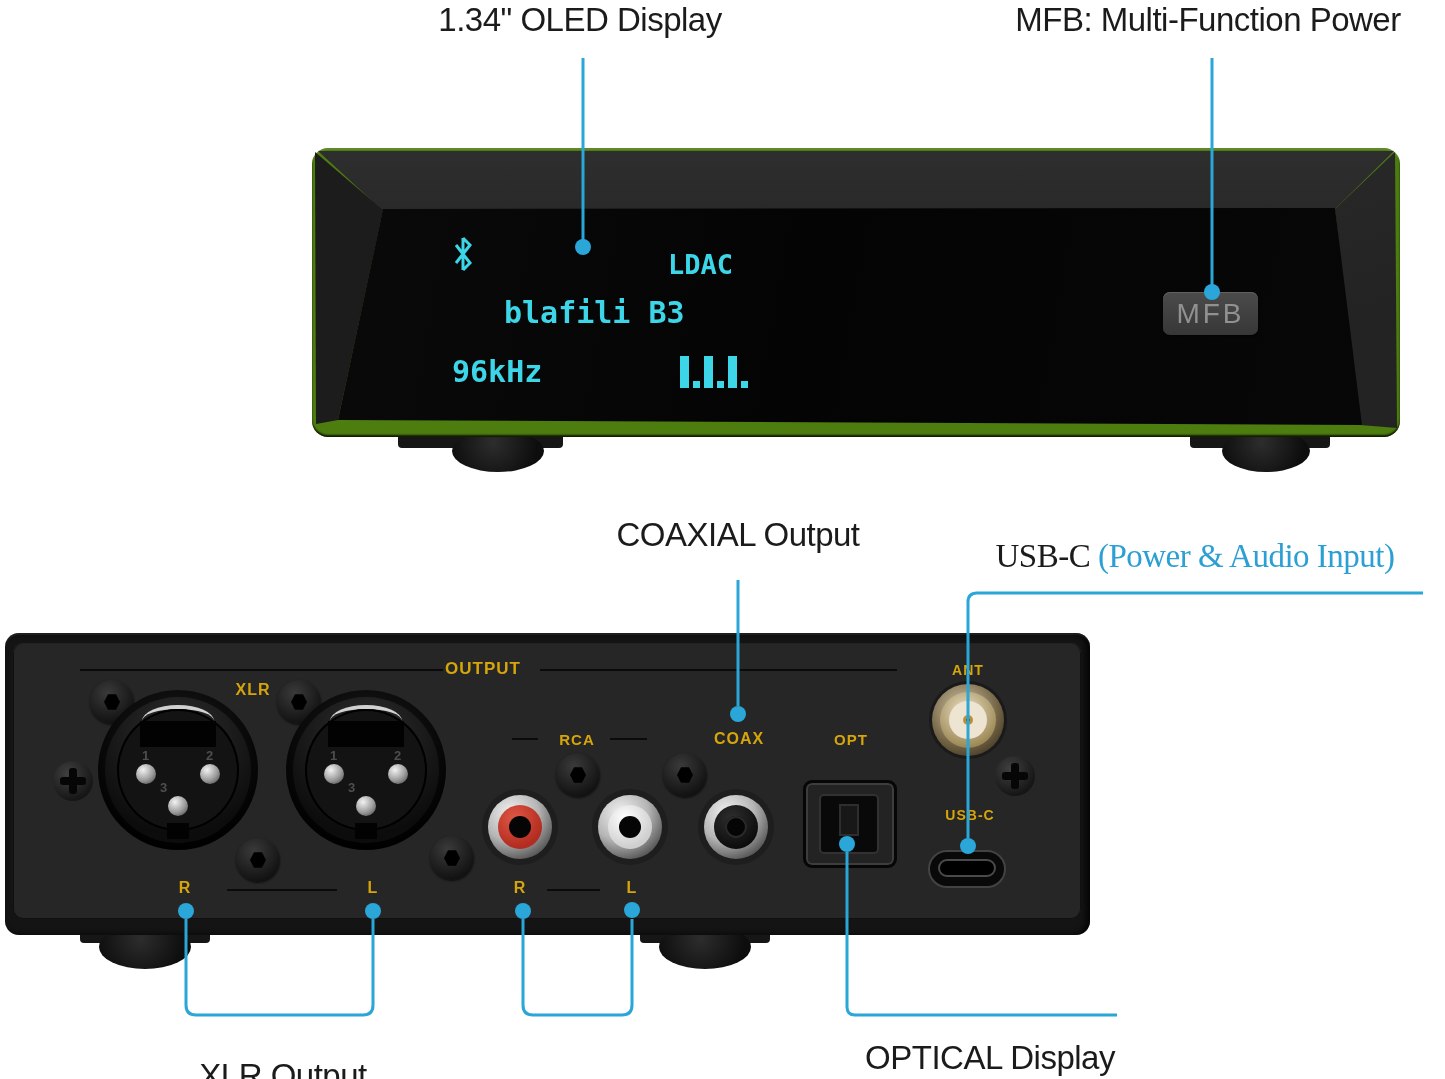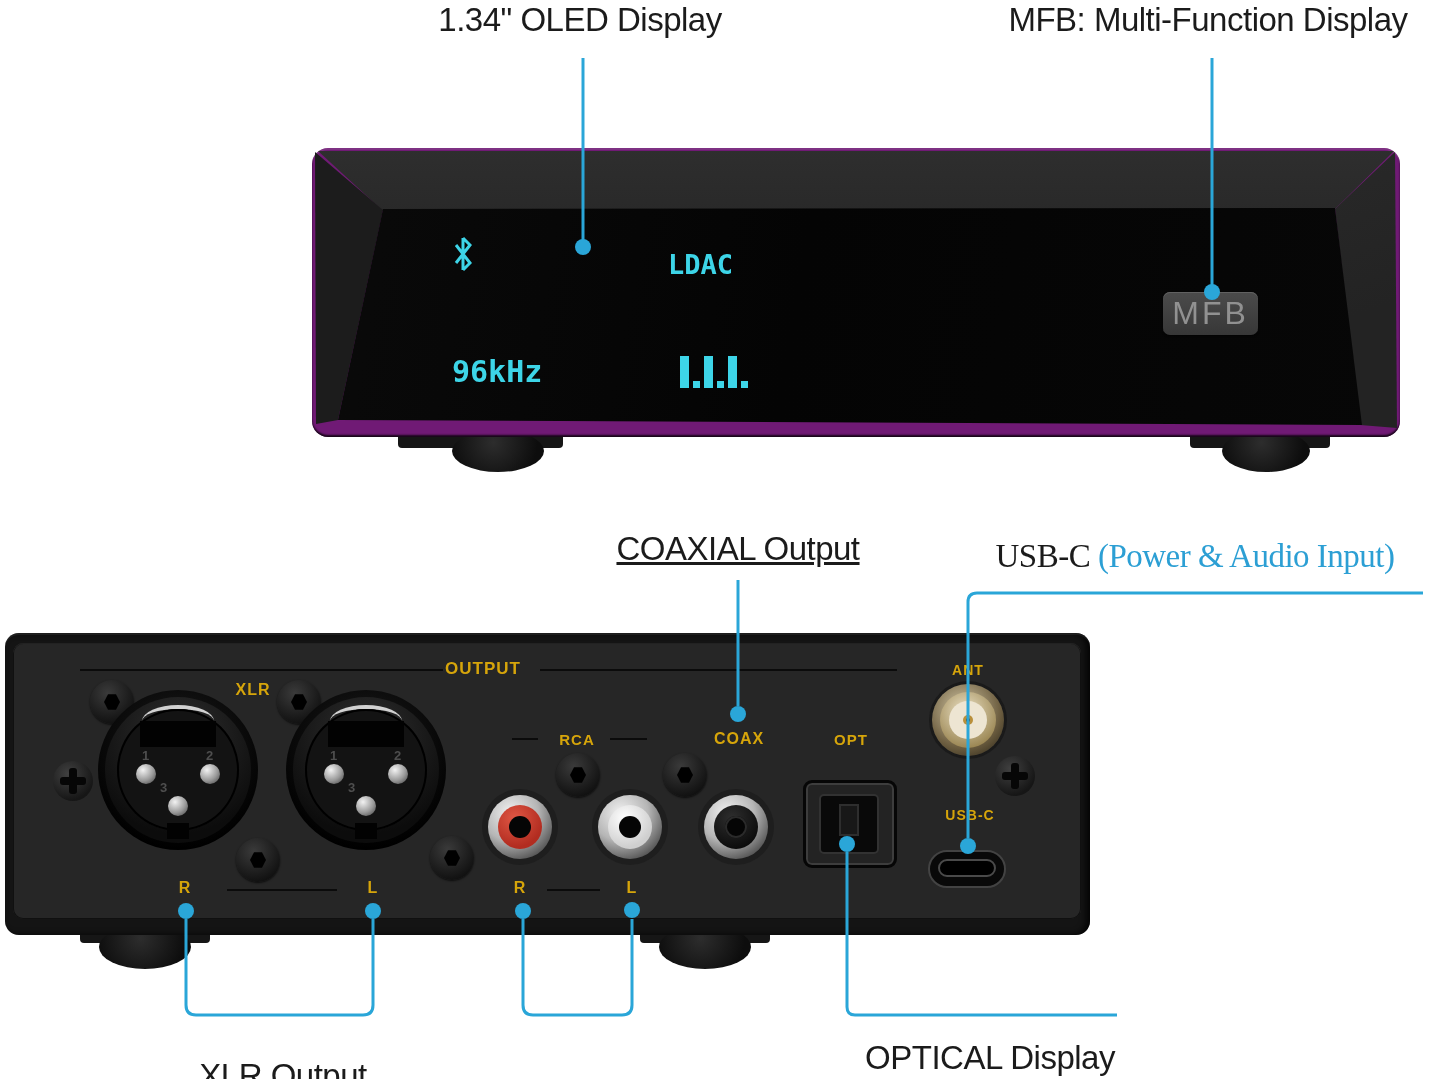--- a/index.html
+++ b/index.html
@@ -5,21 +5,21 @@
   html,body{margin:0;padding:0;background:#fff;}
   .stage{position:relative;width:1445px;height:1079px;background:#ffffff;overflow:hidden;
          font-family:"Liberation Sans",sans-serif;}
   .ann{position:absolute;transform:translateX(-50%);white-space:nowrap;
        font-size:33px;letter-spacing:-0.5px;color:#1b1b1b;}
   .ann .sub{color:#2c9fd4;}
   .callouts{position:absolute;left:0;top:0;pointer-events:none;}
 
   
   .front{position:absolute;left:312px;top:148px;width:1088px;height:289px;
-         background:#701a75;border-radius:16px;
+         background:#4d7c0f;border-radius:16px;
          box-shadow:inset 0 2px 0 rgba(255,255,255,.10), inset 0 -2px 2px rgba(0,0,0,.8);}
   .front-top{position:absolute;left:0;top:0;width:100%;height:100%;
          clip-path:polygon(6px 3px,1082px 3px,1023px 61px,71px 63px);
          background:linear-gradient(180deg,#2e2e2e 0%,#222 55%,#191919 100%);}
   .front-left{position:absolute;left:0;top:0;width:100%;height:100%;
          clip-path:polygon(3px 4px,71px 62px,26px 272px,4px 276px);
          background:#1c1c1c;}
   .front-right{position:absolute;left:0;top:0;width:100%;height:100%;
          clip-path:polygon(1023px 61px,1083px 4px,1085px 280px,1048px 277px);
          background:linear-gradient(160deg,#343434,#232323 80%);}
@@ -28,21 +28,21 @@
          background:linear-gradient(100deg,#0a0a0a 0%,#040404 45%,#070707 100%);}
   .oled-text{position:absolute;font-family:"DejaVu Sans Mono",monospace;font-weight:bold;color:#3dd5e8;}
   .bt-icon{position:absolute;left:140px;top:88px;width:22px;height:36px;}
   .bars{position:absolute;left:368px;top:206px;height:34px;display:flex;align-items:flex-end;gap:4px;}
   .bar{width:9px;height:32px;background:#3dd5e8;}
   .bardot{width:7px;height:7px;background:#3dd5e8;}
   .mfb-btn{position:absolute;left:851px;top:144px;width:95px;height:43px;border-radius:7px;
          background:linear-gradient(180deg,#4b4b4b,#373737);
          box-shadow:inset 0 1px 0 #616161,0 1px 2px rgba(0,0,0,.6);
          display:flex;align-items:center;justify-content:center;
-         color:#919191;font-size:32px;letter-spacing:3px;}
+         color:#919191;font-size:28px;letter-spacing:3px;}
   .foot-base{position:absolute;background:#161616;border-radius:4px;}
   .foot-dome{position:absolute;border-radius:50%;
          background:radial-gradient(circle at 45% 30%,#2d2d2d,#0d0d0d 75%);}
 
   
   .rear{position:absolute;left:5px;top:633px;width:1085px;height:302px;
         background:#141414;border-radius:14px;
         box-shadow:inset 0 2px 0 rgba(255,255,255,.07), inset -4px 0 6px rgba(0,0,0,.8);}
   .rear-panel{position:absolute;left:8px;top:10px;width:1068px;height:276px;border-radius:10px;
         background:#262626;
@@ -105,22 +105,22 @@
         background:#090909;border:2px solid #434343;box-sizing:border-box;}
   .usbc-slot{position:absolute;left:8px;top:7px;width:58px;height:18px;border-radius:9px;
         background:#000;border:2px solid #4a4a4a;box-sizing:border-box;}
 </style>
 </head>
 <body>
 
 <div class="stage">
 
   <div class="ann" style="left:580px;top:1px;">1.34" OLED Display</div>
-  <div class="ann" style="left:1208px;top:1px;">MFB: Multi-Function Display</div>
-  <div class="ann" style="left:738px;top:530px;text-decoration:underline;">COAXIAL Output</div>
+  <div class="ann" style="left:1208px;top:1px;">MFB: Multi-Function Power</div>
+  <div class="ann" style="left:738px;top:516px;">COAXIAL Output</div>
   <div class="ann" style="left:1195px;top:538px;font-family:Liberation Serif, serif;">
     <span>USB-C</span>
     <span class="sub">(Power &amp; Audio Input)</span>
   </div>
   <div class="ann" style="left:283px;top:1039px;margin-top:18px;">XLR Output</div>
   <div class="ann" style="left:990px;top:1039px;">OPTICAL Display</div>
 
   <div class="foot-base" style="left:398px;top:432px;width:165px;height:16px;"></div>
   <div class="foot-dome" style="left:452px;top:430px;width:92px;height:42px;"></div>
   <div class="foot-base" style="left:1190px;top:432px;width:140px;height:16px;"></div>
@@ -128,20 +128,21 @@
 
   <div class="front">
     <div class="front-top"></div>
     <div class="front-left"></div>
     <div class="front-right"></div>
     <div class="oled">
       <svg class="bt-icon" viewBox="0 0 22 36">
         <path d="M11 2 L11 34 M11 2 L18 9 L4 27 M11 34 L18 27 L4 9" stroke="#3dd5e8" stroke-width="3" fill="none"></path>
       </svg>
       <div class="oled-text" style="left:356px;top:101px;font-size:27px;">LDAC</div>
+      <div class="oled-text" style="left:192px;top:147px;font-size:30px;">blafili B3</div>
       <div class="oled-text" style="left:140px;top:206px;font-size:30px;">96kHz</div>
       <div class="bars">
         <div class="bar"></div>
           <div class="bardot"></div>
         <div class="bar"></div>
           <div class="bardot"></div>
         <div class="bar"></div>
           <div class="bardot"></div>
       </div>
     </div>

